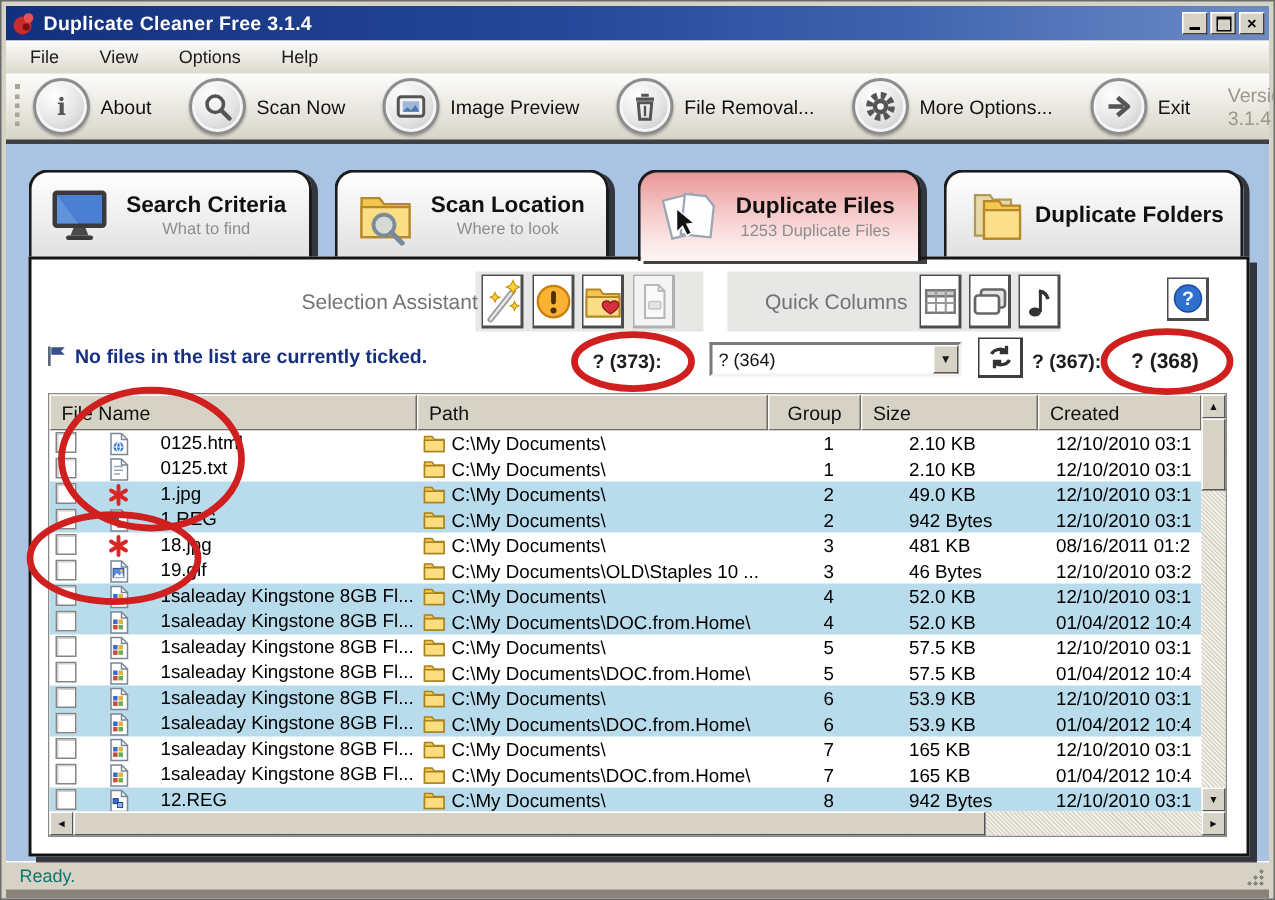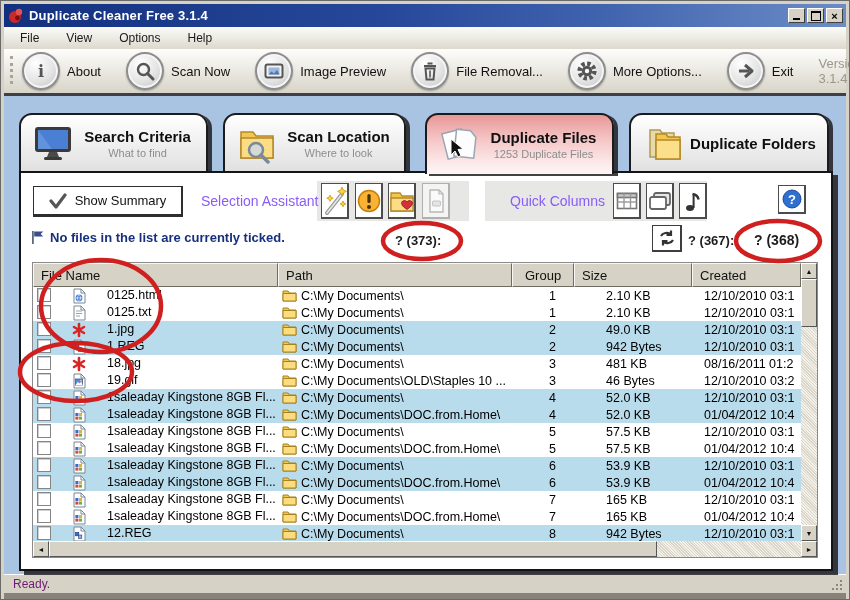--- a/index.html
+++ b/index.html
@@ -26,21 +26,21 @@
   .client{position:absolute;left:3px;top:95px;right:3px;height:482px;background:#a9c4e3;}
   .tab{position:absolute;top:17px;height:59px;border:2px solid #1b1b1b;border-bottom:none;border-radius:13px 13px 0 0;background:linear-gradient(#ffffff,#e0e0e0);box-shadow:4px 2px 0 rgba(25,25,25,.82);display:flex;align-items:center;padding:0 8px;cursor:pointer;z-index:2;box-sizing:border-box;}
   .tab.active{background:linear-gradient(#e99797,#f5c6c6 42%,#fceaea 82%,#fdf4f4);z-index:4;height:61px;}
   .ticon{width:48px;display:flex;justify-content:center;flex:none;}
   .ttxt{display:flex;flex-direction:column;align-items:center;flex:1;}
   .ttl{font-weight:bold;font-size:15px;color:#101010;white-space:nowrap;}
   .sub{font-size:11px;color:#8d8d8d;margin-top:2px;white-space:nowrap;}
   
   .panel{position:absolute;left:15px;top:75px;width:814px;height:400px;background:#fff;border:2px solid #141414;box-shadow:5px 4px 0 rgba(25,25,25,.82);z-index:3;box-sizing:border-box;}
   .btn-summary{position:absolute;left:12px;top:13px;width:150px;height:31px;background:#fff;border:1px solid #2e2e2e;border-right-width:2px;border-bottom-width:3px;display:flex;align-items:center;justify-content:center;gap:8px;font-size:13px;color:#111;cursor:pointer;box-sizing:border-box;}
-  .lbl-inline{position:absolute;font-size:14px;color:#8b5cf6;white-space:nowrap;z-index:1;}
+  .lbl-inline{position:absolute;font-size:14px;color:#737373;white-space:nowrap;z-index:1;}
   .gray-pane{position:absolute;top:8px;height:40px;background:#e7e7e5;}
   .sq-btn{position:absolute;top:10px;width:28px;height:36px;background:#fff;border:1px solid #4c4c4c;border-right-width:2px;border-bottom-width:2px;display:flex;align-items:center;justify-content:center;cursor:pointer;box-sizing:border-box;}
   .sq-btn.disabled{border-color:#b0b0b0;background:#f4f4f3;cursor:default;}
   .help-btn{position:absolute;left:757px;top:12px;width:28px;height:29px;background:#fff;border:1px solid #4c4c4c;border-right-width:2px;border-bottom-width:2px;display:flex;align-items:center;justify-content:center;cursor:pointer;box-sizing:border-box;}
   .notice{position:absolute;left:10px;top:57px;display:flex;align-items:center;gap:6px;font-weight:bold;font-size:13px;color:#17307e;}
   .dark-lbl{position:absolute;font-weight:bold;font-size:13px;color:#1d1d1d;white-space:nowrap;}
   .select{position:absolute;left:452px;top:55px;width:168px;height:23px;background:#fff;border:2px solid;border-color:#7a7a7a #f2f2f2 #f2f2f2 #7a7a7a;display:flex;align-items:stretch;box-sizing:border-box;cursor:pointer;}
   .select .val{flex:1;font-size:12px;color:#111;padding:3px 0 0 4px;overflow:hidden;white-space:nowrap;}
   .select .arrow{width:17px;background:#d6d2c6;border:1px solid;border-color:#fff #565656 #565656 #fff;display:flex;align-items:center;justify-content:center;font-size:8px;color:#1a1a1a;box-sizing:border-box;}
   .refresh-btn{position:absolute;left:631px;top:52px;width:30px;height:27px;background:#fff;border:1px solid #3e3e3e;border-right-width:2px;border-bottom-width:2px;display:flex;align-items:center;justify-content:center;cursor:pointer;box-sizing:border-box;}
@@ -59,21 +59,21 @@
   .c.cr{flex:1;padding-left:8px;}
   .cb{width:12px;height:12px;background:#fff;border:1px solid #858585;box-shadow:inset 1px 1px 0 #cfcfcf;flex:none;cursor:pointer;}
   .fic,.fol{display:flex;flex:none;}
   .track{background:repeating-linear-gradient(45deg,#f3f1ea 0 1px,#d9d5c9 1px 2px);}
   .vscroll{position:absolute;right:0;top:0;width:16px;bottom:16px;}
   .hscroll{position:absolute;left:0;bottom:0;right:0;height:16px;}
   .sbtn{position:absolute;width:16px;height:16px;background:#d6d2c6;border:1px solid;border-color:#fff #565656 #565656 #fff;display:flex;align-items:center;justify-content:center;font-size:7px;color:#111;box-sizing:border-box;cursor:pointer;}
   .vthumb{position:absolute;left:0;top:16px;width:16px;height:48px;background:#d6d2c6;border:1px solid;border-color:#fff #565656 #565656 #fff;box-sizing:border-box;cursor:grab;}
   .hthumb{position:absolute;left:16px;top:0;width:608px;height:16px;background:#d6d2c6;border:1px solid;border-color:#fff #565656 #565656 #fff;box-sizing:border-box;cursor:grab;}
   
-  .statusbar{position:absolute;left:3px;right:3px;bottom:6px;height:19px;background:#d6d2c6;border-top:1px solid #fdfdfd;display:flex;align-items:center;padding-left:9px;font-size:12px;color:#701a75;box-sizing:border-box;}
+  .statusbar{position:absolute;left:3px;right:3px;bottom:6px;height:19px;background:#d6d2c6;border-top:1px solid #fdfdfd;display:flex;align-items:center;padding-left:9px;font-size:12px;color:#0f766e;box-sizing:border-box;}
   .grip{margin-left:auto;margin-right:3px;width:13px;height:13px;background:
     radial-gradient(circle at 3px 11px,#8a8680 1.3px,transparent 1.5px),
     radial-gradient(circle at 7px 11px,#8a8680 1.3px,transparent 1.5px),
     radial-gradient(circle at 11px 11px,#8a8680 1.3px,transparent 1.5px),
     radial-gradient(circle at 7px 7px,#8a8680 1.3px,transparent 1.5px),
     radial-gradient(circle at 11px 7px,#8a8680 1.3px,transparent 1.5px),
     radial-gradient(circle at 11px 3px,#8a8680 1.3px,transparent 1.5px);cursor:nwse-resize;}
   .bstrip{position:absolute;left:3px;right:3px;bottom:0;height:6px;background:#87837b;}
   .annot{position:absolute;left:0;top:0;width:850px;height:600px;pointer-events:none;z-index:50;}
 </style>
@@ -227,28 +227,20 @@
             <path d="M14 16h24v19H14z" fill="#fbdf8a" stroke="#b5892a" stroke-width="1.5"></path>
           </svg>
         </span>
       <span class="ttxt">
         <span class="ttl">Duplicate Folders</span>
       </span>
     </div>
 
     <div class="panel">
 
-      <div class="btn-summary">
-        <span style="display:flex;">
-            <svg width="18" height="16" viewBox="0 0 18 16">
-              <path d="M2 8l5 6L16 2" fill="none" stroke="#555" stroke-width="3.2" stroke-linecap="round" stroke-linejoin="round"></path>
-            </svg>
-          </span>
-        <span>Show Summary</span>
-      </div>
 
       <span class="lbl-inline" style="left:180px;top:20px;">Selection Assistant</span>
       <div class="gray-pane" style="left:296px;width:152px;"></div>
       <div class="sq-btn" style="left:300px;">
           <span style="display:flex;">
             <svg width="24" height="32" viewBox="0 0 24 32">
               <line x1="4" y1="28" x2="19" y2="9" stroke="#9a9a9a" stroke-width="4" stroke-linecap="round"></line>
               <line x1="4" y1="28" x2="19" y2="9" stroke="#e8e8e8" stroke-width="1.6" stroke-linecap="round"></line>
               <path d="M19 2l1.4 3 3 1.4-3 1.4-1.4 3-1.4-3-3-1.4 3-1.4z" fill="#ffd43b" stroke="#c8960c" stroke-width=".8"></path>
               <path d="M7 10l1 2.2 2.2 1-2.2 1-1 2.2-1-2.2-2.2-1 2.2-1z" fill="#ffd43b" stroke="#c8960c" stroke-width=".8"></path>
@@ -329,20 +321,24 @@
             <svg width="13" height="15" viewBox="0 0 13 15">
               <rect x="1" y="1" width="1.8" height="13" fill="#5a6a7a"></rect>
               <path d="M3.2 1.5h9L9.7 4l2.5 2.5h-9z" fill="#3a4e8c"></path>
             </svg>
           </span>
         <span>No files in the list are currently ticked.</span>
       </div>
 
       <span class="dark-lbl" style="left:374px;top:60px;">? (373):</span>
 
+      <div class="select">
+        <span class="val">? (364)</span>
+        <span class="arrow">▼</span>
+      </div>
 
       <div class="refresh-btn">
           <span style="display:flex;">
             <svg width="20" height="18" viewBox="0 0 20 18">
               <path d="M4 7c1.5-3 7-4.5 10-1.5" fill="none" stroke="#333" stroke-width="2.2"></path>
               <path d="M14 1.5v4.5h-4.5" fill="none" stroke="#333" stroke-width="2.2"></path>
               <path d="M16 11c-1.5 3-7 4.5-10 1.5" fill="none" stroke="#333" stroke-width="2.2"></path>
               <path d="M6 16.5V12h4.5" fill="none" stroke="#333" stroke-width="2.2"></path>
             </svg>
           </span>

